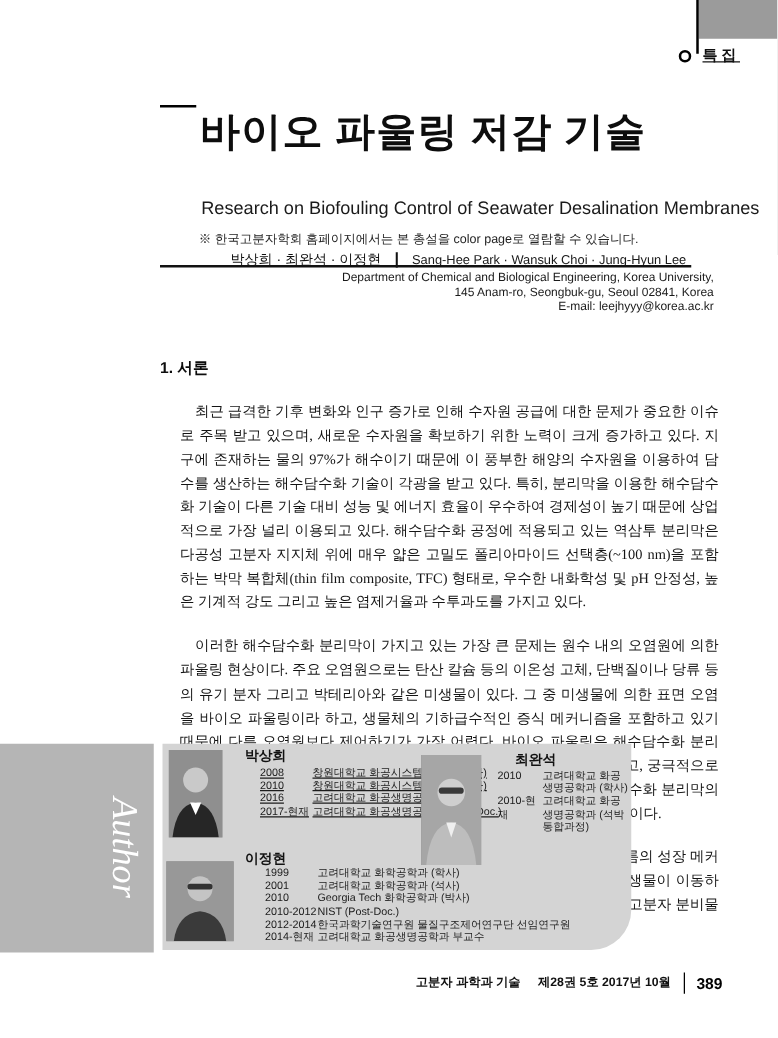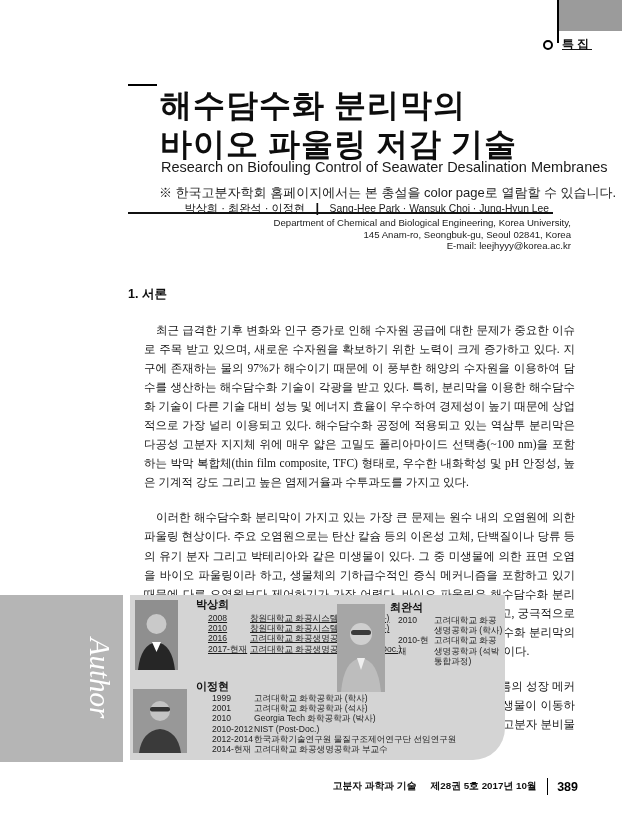--- a/index.html
+++ b/index.html
@@ -12,21 +12,21 @@
   .corner-box{position:absolute;left:559px;top:0;width:63px;height:31px;background:#9b9b9b;}
   .corner-line{position:absolute;left:557px;top:0;width:2px;height:43px;background:#000;}
   .badge{position:absolute;left:543px;top:36px;display:flex;align-items:center;gap:9px;text-decoration:underline;}
   .badge .ring{width:6px;height:6px;border:2.5px solid #000;border-radius:50%;background:#fff;}
   .badge .lbl{font-size:12px;font-weight:bold;letter-spacing:3px;color:#111;}
   
   .title-dash{position:absolute;left:128px;top:84px;width:29px;height:2px;background:#000;}
   .title-kr{position:absolute;left:160px;top:86px;font-family:"Liberation Serif",serif;
     font-size:32px;line-height:38.5px;font-weight:600;letter-spacing:1px;color:#0d0d0d;}
   .title-en{position:absolute;left:161px;top:159px;font-size:14.5px;color:#1a1a1a;}
-  .title-note{position:absolute;left:159px;top:184px;font-size:13px;color:#222;}
+  .title-note{position:absolute;left:159px;top:184px;font-size:10px;color:#222;}
   
   .names-row{position:absolute;right:73px;top:198px;white-space:nowrap;}
   .names-kr{font-size:11.2px;font-weight:normal;color:#111;text-align:right;}
   .names-sep{font-size:13px;font-weight:600;padding:0 6px;color:#111;}
   .names-en{font-size:10.3px;color:#1a1a1a;}
   .header-rule{position:absolute;left:128px;top:212px;width:425px;height:1.5px;background:#111;}
   .affiliation{position:absolute;right:51px;top:217px;text-align:right;
     font-size:9.6px;line-height:11.7px;color:#1a1a1a;}
   
   .section-heading{position:absolute;left:128px;top:286px;font-size:12.5px;font-weight:bold;color:#0d0d0d;}
@@ -39,21 +39,21 @@
   .side-label{position:absolute;left:99px;top:678px;transform:translate(-50%,-50%) rotate(90deg);
     font-family:"Liberation Serif",serif;font-style:italic;font-size:29px;color:#ffffff;white-space:nowrap;}
   .bio-box{position:absolute;left:130px;top:595px;width:375px;height:165px;background:#d4d4d4;
     border-radius:0 0 32px 0;}
   .photo{position:absolute;overflow:hidden;background:#8f8f8f;}
   .photo svg{display:block;width:100%;height:100%;}
   .p1{left:5px;top:5px;width:43px;height:70px;}
   .p2{left:207px;top:9px;width:48px;height:88px;}
   .p3{left:3px;top:94px;width:54px;height:64px;}
   .bio-name{position:absolute;font-size:11px;font-weight:bold;color:#111;}
-  .n1{left:66px;top:2px;} .n2{left:260px;top:5px;} .n3{left:66px;top:84px;}
+  .n1{left:66px;top:2px;} .n2{left:282px;top:5px;} .n3{left:66px;top:84px;}
   .rows{position:absolute;font-size:8.6px;line-height:10.2px;color:#1c1c1c;}
   .r1{left:78px;top:18px;text-decoration:underline;} .r2{left:268px;top:20px;} .r3{left:82px;top:98px;}
   .rows .row{display:flex;}
   .rows .yr{flex:0 0 42px;}
   .r2 .yr{flex:0 0 36px;}
   .rows .dt{max-width:178px;}
   .r2 .dt{max-width:118px;}
   .r3 .dt{max-width:300px;}
   
   .footer{position:absolute;right:44px;top:778px;display:flex;align-items:center;}
@@ -69,21 +69,20 @@
 
   <div class="corner-box"></div>
   <div class="corner-line"></div>
   <div class="badge">
     <span class="ring"></span>
     <span class="lbl">특집</span>
   </div>
 
   <div class="title-dash"></div>
   <div class="title-kr">
-    <div>해수담수화 분리막의</div>
     <div>바이오 파울링 저감 기술</div>
   </div>
   <div class="title-en">Research on Biofouling Control of Seawater Desalination Membranes</div>
   <div class="title-note">※ 한국고분자학회 홈페이지에서는 본 총설을 color page로 열람할 수 있습니다.</div>
 
   <div class="names-row">
     <span class="names-kr">박상희 · 최완석 · 이정현</span>
     <span class="names-sep">|</span>
     <span class="names-en">Sang-Hee Park · Wansuk Choi · Jung-Hyun Lee</span>
   </div>

